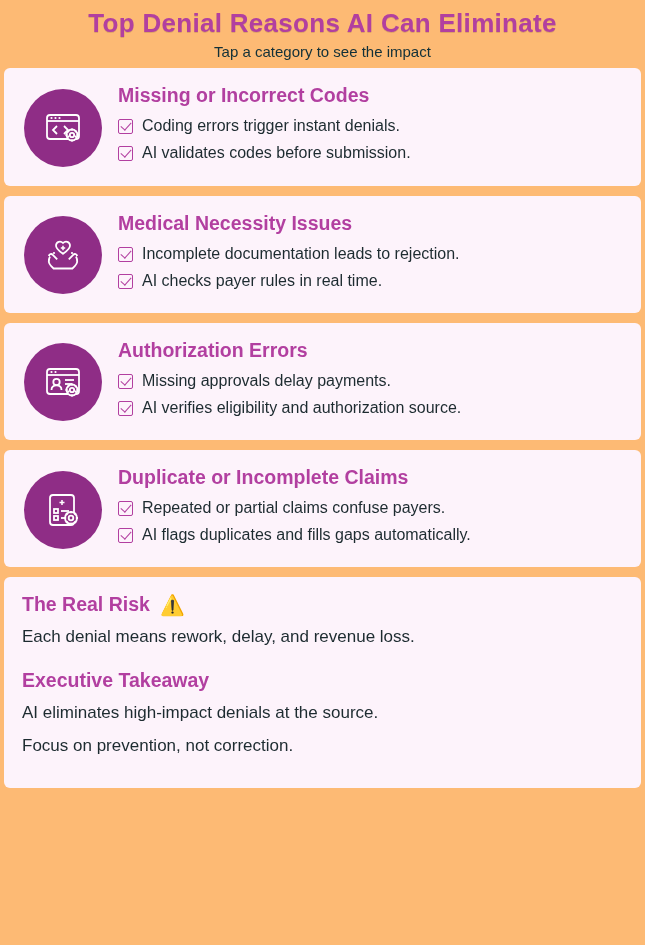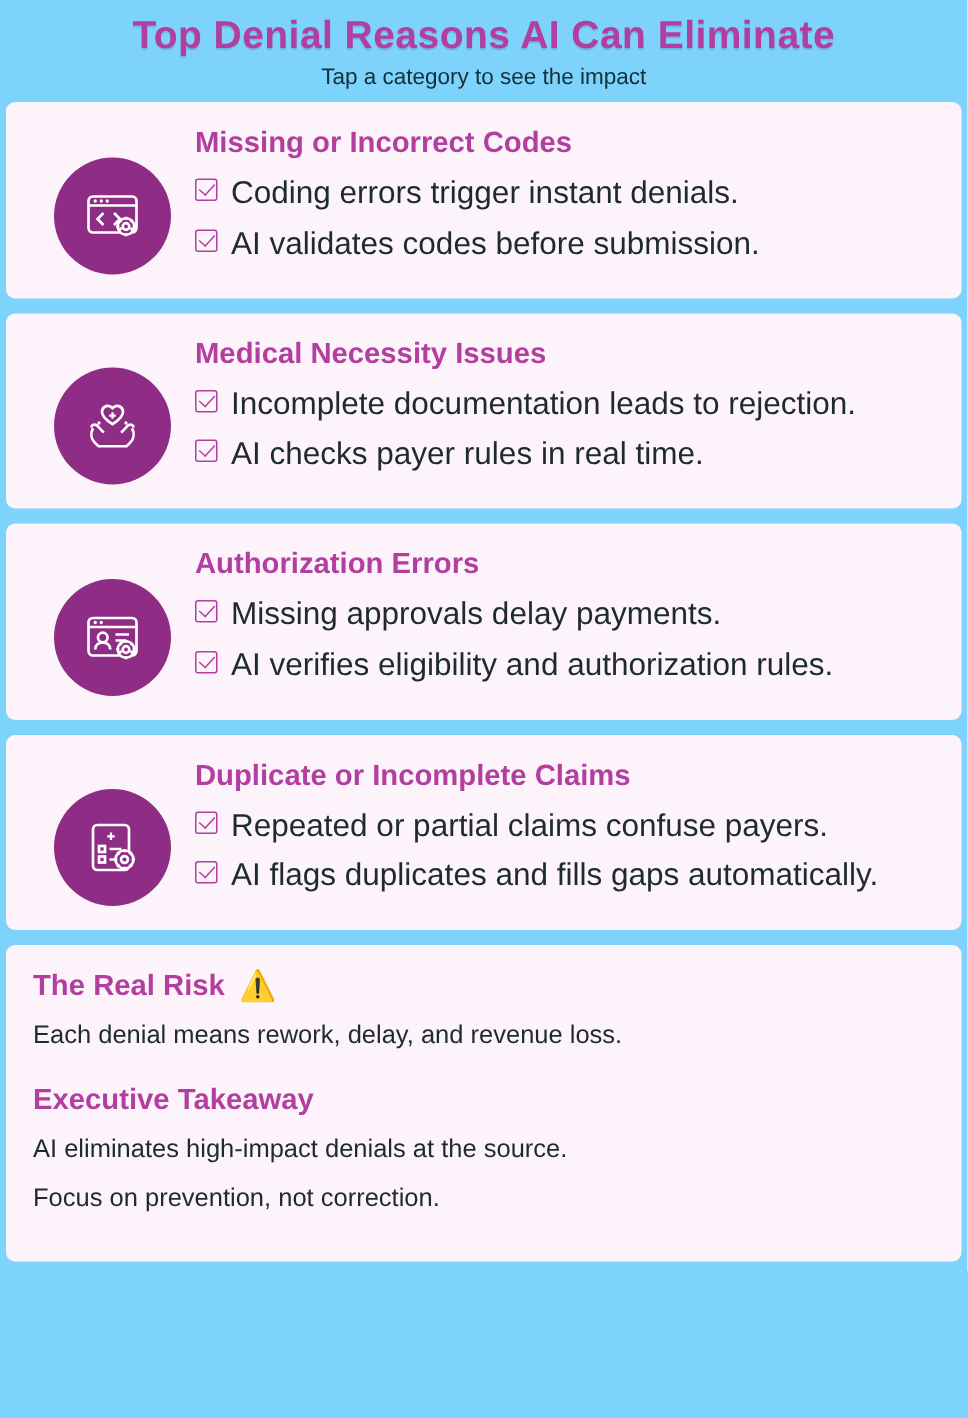--- a/index.html
+++ b/index.html
@@ -6,21 +6,21 @@
   html, body {
     width: 645px;
     height: 945px;
     background: #ffffff;
     font-family: "Liberation Sans", sans-serif;
   }
   .page {
     position: relative;
     width: 645px;
     height: 945px;
-    background: #7dd3fc;
+    background: #fdba74;
     overflow: hidden;
   }
   
   .header {
     padding: 10px 16px 8px 16px;
     text-align: center;
   }
   .title {
     font-size: 26px;
     font-weight: bold;
@@ -33,24 +33,24 @@
     margin-top: 6px;
     font-size: 15px;
     color: #123038;
     font-weight: normal;
   }
   
   .card {
     background: #fdf3fb;
     border-radius: 6px;
     margin: 0 4px 10px 4px;
-    padding: 14px 16px 16px 32px;
+    padding: 14px 16px 16px 20px;
     display: flex;
     gap: 16px;
-    align-items: flex-end;
+    align-items: center;
   }
   .badge {
     flex: 0 0 auto;
     width: 78px;
     height: 78px;
     border-radius: 50%;
     background: #8f2d86;
     display: flex;
     align-items: center;
     justify-content: center;
@@ -84,21 +84,21 @@
     position: absolute;
     left: 4px;
     top: 0px;
     width: 5px;
     height: 9px;
     border: solid #b23fa0;
     border-width: 0 1.8px 1.8px 0;
     transform: rotate(42deg);
   }
   .bullet-text {
-    font-size: 21px;
+    font-size: 16px;
     color: #1d2b30;
     line-height: 1.32;
   }
   
   .footer-card {
     background: #fdf3fb;
     border-radius: 6px;
     margin: 0 4px 6px 4px;
     padding: 16px 18px 30px 18px;
   }
@@ -199,21 +199,21 @@
       </svg>
     </div>
     <div class="card-body">
       <div class="card-title">Authorization Errors</div>
       <div class="bullet">
         <span class="check"></span>
         <span class="bullet-text">Missing approvals delay payments.</span>
       </div>
       <div class="bullet">
         <span class="check"></span>
-        <span class="bullet-text">AI verifies eligibility and authorization rules.</span>
+        <span class="bullet-text">AI verifies eligibility and authorization source.</span>
       </div>
     </div>
   </div>
 
   <div class="card">
     <div class="badge">
       <svg width="44" height="44" viewBox="0 0 44 44" fill="none" stroke="#ffffff" stroke-width="1.8">
         <rect x="9" y="7" width="24" height="30" rx="3"></rect>
         <path d="M21 12v5M18.5 14.5h5" stroke-width="1.5"></path>
         <rect x="13" y="21" width="4" height="4"></rect>

